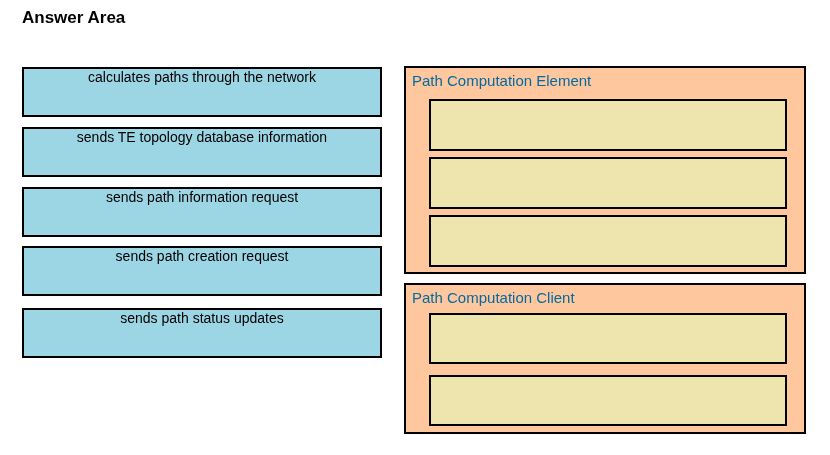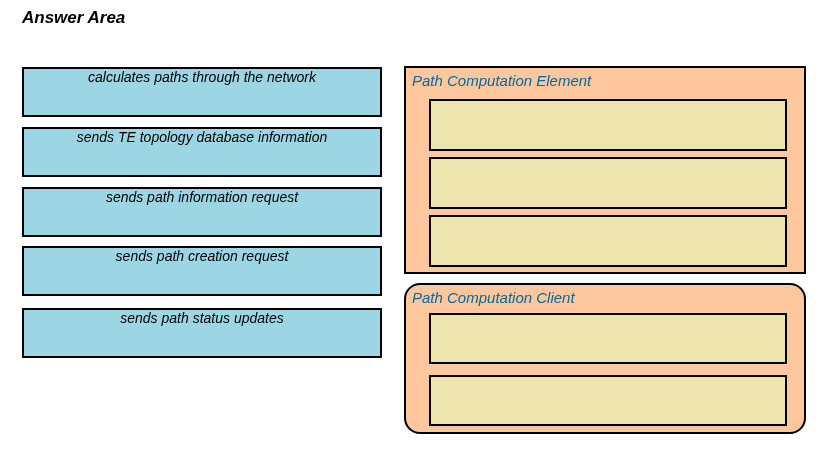--- a/index.html
+++ b/index.html
@@ -1,21 +1,21 @@
 <!DOCTYPE html>
 <html style="--option-fill: #9CD6E4; --target-fill: #FFC79E; --slot-fill: #EDE5AD; --border-color: #000000;"><head>
 <meta charset="utf-8">
 <style>
   :root {
     --option-fill: #9CD6E4;
     --target-fill: #FFC79E;
     --slot-fill: #EDE5AD;
     --border-color: #000000;
   }
-  * { margin: 0; padding: 0; box-sizing: border-box; font-style: italic; }
+  * { margin: 0; padding: 0; box-sizing: border-box; }
   html, body { background: #ffffff; }
   body { font-family: "Liberation Sans", sans-serif; color: #000; }
   .canvas {
     position: relative;
     width: 830px;
     height: 455px;
     background: #ffffff;
     overflow: hidden;
   }
   .title {
@@ -41,21 +41,21 @@
     cursor: move;
   }
   .target {
     position: absolute;
     left: 404px;
     width: 402px;
     background: var(--target-fill);
     border: 2px solid var(--border-color);
   }
   .target-pce { top: 66px;  height: 208px; }
-  .target-pcc { top: 283px; height: 151px; border-radius: 16px; }
+  .target-pcc { top: 283px; height: 151px; }
   .target-title {
     position: absolute;
     left: 6px;
     top: 4px;
     font-size: 15px;
     color: #0369a1;
     white-space: nowrap;
   }
   .slot {
     position: absolute;

